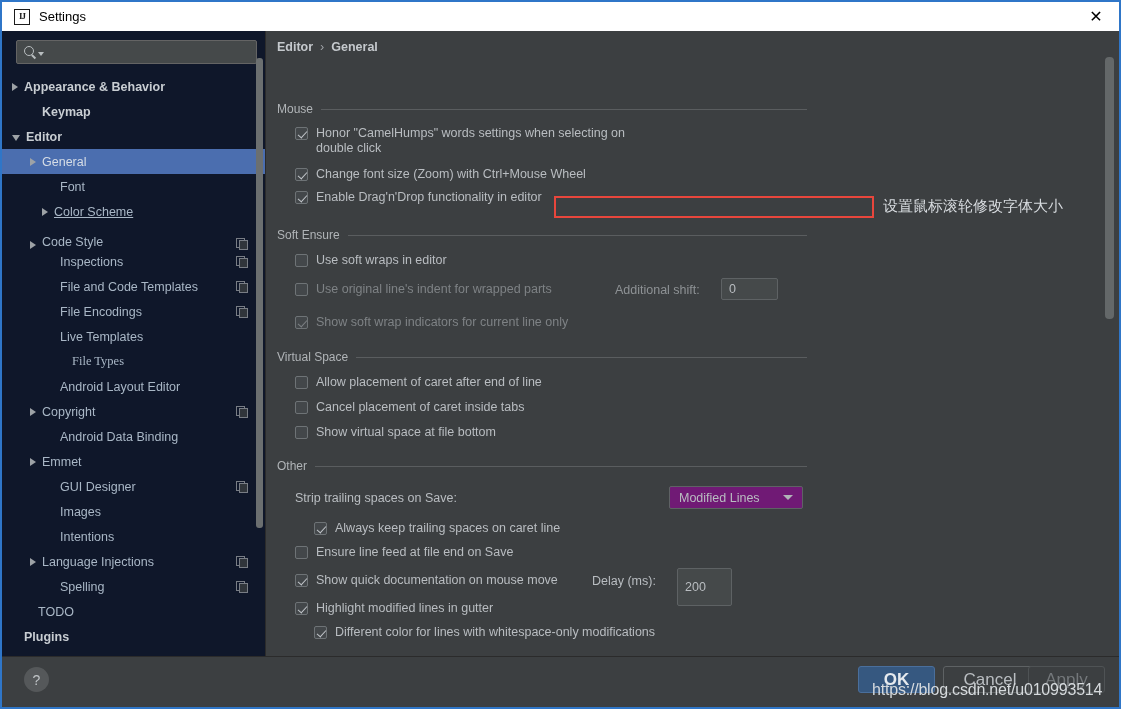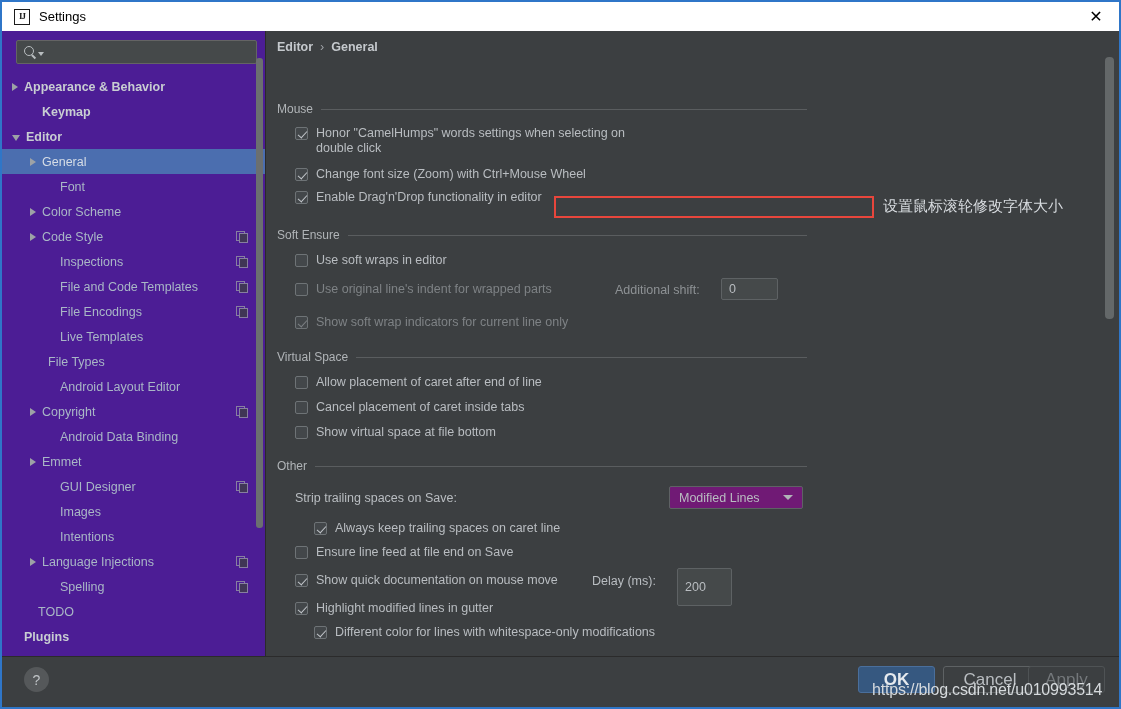--- a/index.html
+++ b/index.html
@@ -47,21 +47,21 @@
   #body-area {
     position: absolute; left: 0; top: 29px;
     width: 1117px; height: 625px;
     background: #3c3f41;
   }
 
   
   #sidebar {
     position: absolute; left: 0; top: 0;
     width: 263px; height: 625px;
-    background: #4c1d95;
+    background: #0f172a;
     overflow: hidden;
   }
   #search-wrap {
     position: absolute; left: 14px; top: 9px;
     width: 241px; height: 24px;
   }
   #search-box {
     width: 241px; height: 24px;
     background: #45494a;
     border: 1px solid #646464;
@@ -319,25 +319,25 @@
             <span class="tree-label">Editor</span>
           </div>
           <div class="tree-item selected" style="padding-left: 28px;">
             <span class="tree-arrow"></span>
             <span class="tree-label">General</span>
           </div>
           <div class="tree-item" style="padding-left: 46px;">
             <span class="tree-arrow hidden"></span>
             <span class="tree-label">Font</span>
           </div>
-          <div class="tree-item" style="padding-left: 28px;">
+          <div class="tree-item" style="padding-left: 40px; text-decoration: underline;">
             <span class="tree-arrow"></span>
             <span class="tree-label">Color Scheme</span>
           </div>
-          <div class="tree-item" style="padding-left: 28px;">
+          <div class="tree-item" style="padding-left: 28px; align-items: flex-end;">
             <span class="tree-arrow"></span>
             <span class="tree-label">Code Style</span>
             <span class="copy-glyph"></span>
           </div>
           <div class="tree-item" style="padding-left: 46px;">
             <span class="tree-arrow hidden"></span>
             <span class="tree-label">Inspections</span>
             <span class="copy-glyph"></span>
           </div>
           <div class="tree-item" style="padding-left: 46px;">
@@ -347,21 +347,21 @@
           </div>
           <div class="tree-item" style="padding-left: 46px;">
             <span class="tree-arrow hidden"></span>
             <span class="tree-label">File Encodings</span>
             <span class="copy-glyph"></span>
           </div>
           <div class="tree-item" style="padding-left: 46px;">
             <span class="tree-arrow hidden"></span>
             <span class="tree-label">Live Templates</span>
           </div>
-          <div class="tree-item" style="padding-left: 34px;">
+          <div class="tree-item" style="padding-left: 58px; font-family: Liberation Serif, serif;">
             <span class="tree-arrow hidden"></span>
             <span class="tree-label">File Types</span>
           </div>
           <div class="tree-item" style="padding-left: 46px;">
             <span class="tree-arrow hidden"></span>
             <span class="tree-label">Android Layout Editor</span>
           </div>
           <div class="tree-item" style="padding-left: 28px;">
             <span class="tree-arrow"></span>
             <span class="tree-label">Copyright</span>

